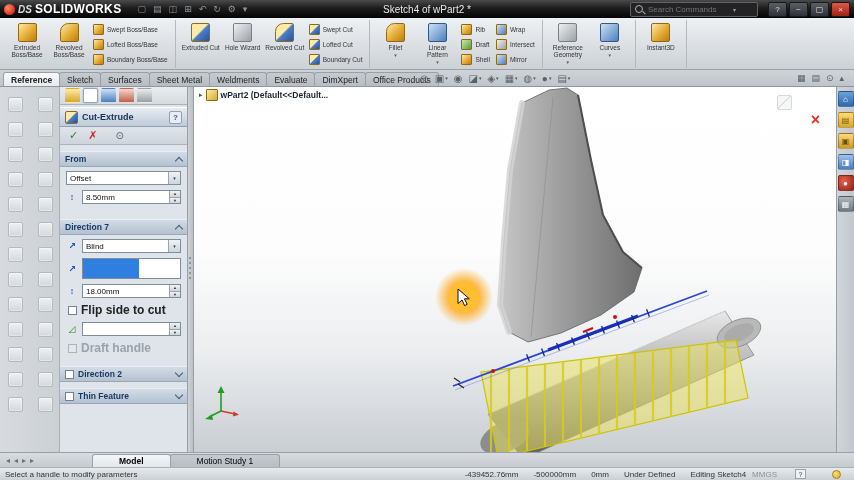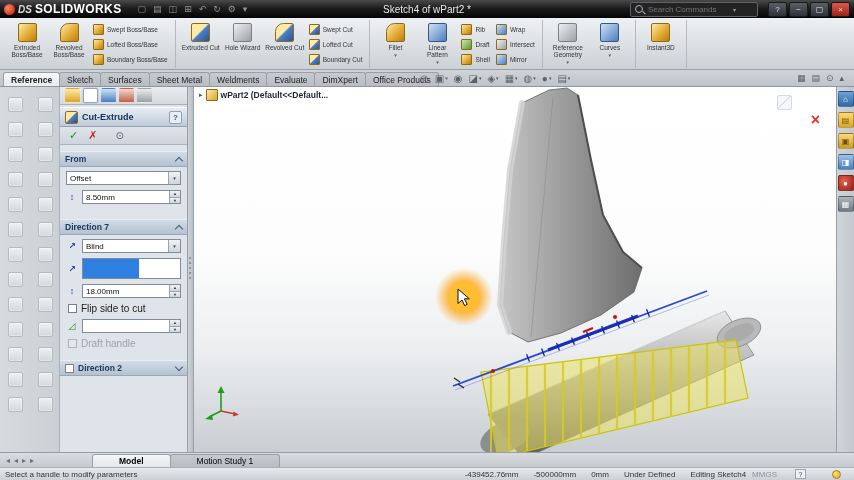--- a/index.html
+++ b/index.html
@@ -103,21 +103,21 @@
   .combo .dd{margin-left:auto;width:11px;height:100%;background:linear-gradient(#f0f3f5,#cfd5da);
     border-left:1px solid #9aa4ad;display:flex;align-items:center;justify-content:center;font-size:5px;color:#334;}
   .spin{margin-left:auto;width:10px;height:100%;display:flex;flex-direction:column;border-left:1px solid #9aa4ad;}
   .spin span{flex:1;display:flex;align-items:center;justify-content:center;font-size:4px;color:#334;background:linear-gradient(#f0f3f5,#cfd5da);}
   .spin span+span{border-top:1px solid #9aa4ad;}
   .bluebox{flex:1;height:19px;background:#fff;border:1px solid #7f8c99;position:relative;cursor:default;}
   .bluebox .sel{position:absolute;left:0;top:0;bottom:0;width:58%;background:#2f7fe0;}
   .checkrow{display:flex;align-items:center;gap:4px;padding-left:2px;cursor:default;}
   .cb{width:9px;height:9px;background:#fff;border:1px solid #77818c;flex:none;box-sizing:border-box;}
   .cb.disabled{background:#e4e8ec;border-color:#aab2ba;}
-  .checklabel{font-size:10px;color:#222;}
+  .checklabel{font-size:12px;color:#222;font-weight:bold;}
   .checklabel.disabled{color:#9aa2aa;}
   .gap6{height:6px;}.gap10{height:10px;}
 
   
   .splitter{position:absolute;top:87px;left:188px;width:5px;height:365px;background:linear-gradient(90deg,#cdd2d7,#b9bfc5);
     border-right:1px solid #98a0a7;z-index:4;}
   .grip{position:absolute;top:170px;left:1px;display:flex;flex-direction:column;gap:3px;align-items:center;}
   .grip i{width:2px;height:2px;background:#7a838c;border-radius:50%;}
 
   
@@ -495,20 +495,25 @@
       </div>
     </div>
 
     <div class="gap6"></div>
     <div class="sechead">
       <span class="cb"></span>
       <span>Direction 2</span>
       <span class="chev down"></span>
     </div>
     <div class="gap6"></div>
+    <div class="sechead">
+      <span class="cb"></span>
+      <span>Thin Feature</span>
+      <span class="chev down"></span>
+    </div>
     <div class="gap6"></div>
   </div>
 
   <div class="splitter">
     <span class="grip">
         <i></i>
         <i></i>
         <i></i>
         <i></i>
         <i></i>

